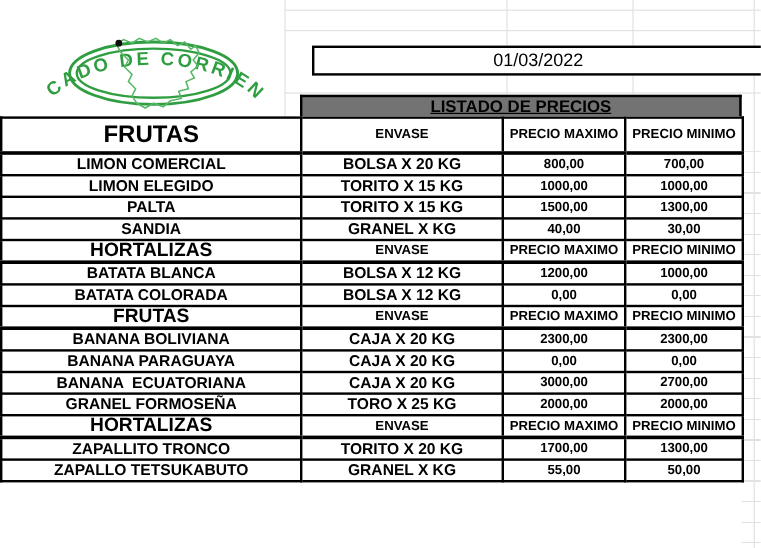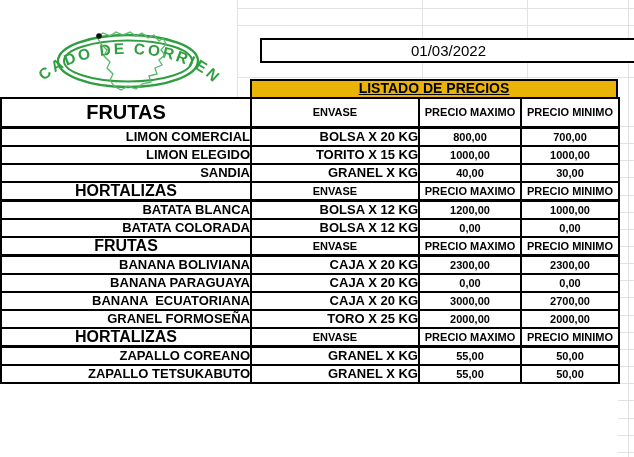--- a/index.html
+++ b/index.html
@@ -22,39 +22,39 @@
   
   #date-box{
     left:260px;top:38px;width:377px;height:25px;box-sizing:border-box;
     border:2px solid var(--ink);background:#fff;z-index:2;
     display:flex;align-items:center;justify-content:center;
     font-weight:normal;font-size:15px;color:var(--ink);
   }
   
   #listado-box{
     left:250px;top:79px;width:368px;height:18px;box-sizing:border-box;
-    border:2px solid var(--ink);border-bottom:none;background:#eab308;z-index:2;
+    border:2px solid var(--ink);border-bottom:none;background:#737373;z-index:2;
     display:flex;align-items:flex-end;justify-content:center;
     font-weight:bold;font-size:14px;text-decoration:underline;color:var(--ink);
     padding-bottom:1px;
   }
   
   #table-wrap{left:0;top:97px;z-index:1;}
   table{border-collapse:collapse;table-layout:fixed;width:618px;background:#fff;}
   td{
     border:2px solid var(--ink);overflow:hidden;white-space:pre;
     padding:0;color:var(--ink);font-weight:bold;vertical-align:middle;
   }
   tr{height:17.15px;}
   tr.tall{height:29px;}
   .section-row td{border-bottom-width:3px;}
   .c-section{text-align:center;font-size:16px;line-height:16px;}
   .tall .c-section{font-size:20px;}
   .c-head{text-align:center;font-size:11px;line-height:12px;}
-  .c-prod,.c-env{text-align:right;font-size:13px;line-height:16px;padding-left:0;}
+  .c-prod,.c-env{text-align:center;font-size:13px;line-height:16px;padding-left:0;}
   .c-price{text-align:center;font-size:11px;line-height:16px;}
 </style>
 </head>
 <body style="--logo-green: #2f9e41; --map-green: #58b768; --grid-gray: #e2e2e2; --ink: #000000;">
 
 <div>
   <div class="gl gl-h" style="left:237px;top:8px;width:397px"></div>
   <div class="gl gl-h" style="left:237px;top:25px;width:397px"></div>
   <div class="gl gl-h" style="left:237px;top:77px;width:397px"></div>
   <div class="gl gl-v" style="left:237px;top:0;height:97px"></div>
@@ -106,20 +106,26 @@
           <td class="c-price">800,00</td>
           <td class="c-price">700,00</td>
         </tr>
         <tr>
           <td class="c-prod">LIMON ELEGIDO</td>
           <td class="c-env">TORITO X 15 KG</td>
           <td class="c-price">1000,00</td>
           <td class="c-price">1000,00</td>
         </tr>
         <tr>
+          <td class="c-prod">PALTA</td>
+          <td class="c-env">TORITO X 15 KG</td>
+          <td class="c-price">1500,00</td>
+          <td class="c-price">1300,00</td>
+        </tr>
+        <tr>
           <td class="c-prod">SANDIA</td>
           <td class="c-env">GRANEL X KG</td>
           <td class="c-price">40,00</td>
           <td class="c-price">30,00</td>
         </tr>
         <tr class="section-row">
           <td class="c-section">HORTALIZAS</td>
           <td class="c-head">ENVASE</td>
           <td class="c-head">PRECIO MAXIMO</td>
           <td class="c-head">PRECIO MINIMO</td>
@@ -166,24 +172,24 @@
           <td class="c-price">2000,00</td>
           <td class="c-price">2000,00</td>
         </tr>
         <tr class="section-row">
           <td class="c-section">HORTALIZAS</td>
           <td class="c-head">ENVASE</td>
           <td class="c-head">PRECIO MAXIMO</td>
           <td class="c-head">PRECIO MINIMO</td>
         </tr>
         <tr>
-          <td class="c-prod">ZAPALLO COREANO</td>
-          <td class="c-env">GRANEL X KG</td>
-          <td class="c-price">55,00</td>
-          <td class="c-price">50,00</td>
+          <td class="c-prod">ZAPALLITO TRONCO</td>
+          <td class="c-env">TORITO X 20 KG</td>
+          <td class="c-price">1700,00</td>
+          <td class="c-price">1300,00</td>
         </tr>
         <tr>
           <td class="c-prod">ZAPALLO TETSUKABUTO</td>
           <td class="c-env">GRANEL X KG</td>
           <td class="c-price">55,00</td>
           <td class="c-price">50,00</td>
         </tr>
       </tbody>
   </table>
 </div>

